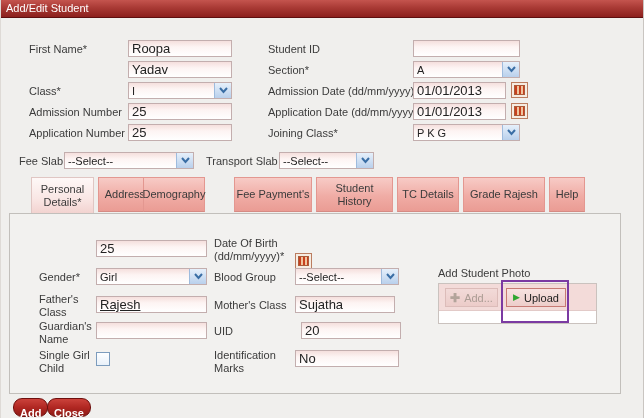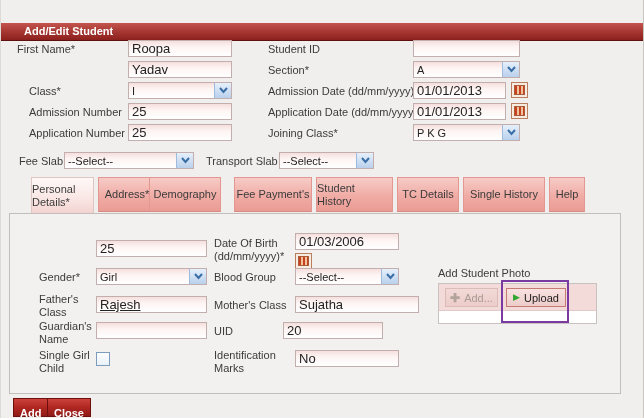--- a/index.html
+++ b/index.html
@@ -15,21 +15,21 @@
   #win {
     position:absolute; inset:0;
     border-right:1px solid #c9c5c1;
     border-left:1px solid #dedad6;
   }
   
   .titlebar {
     position:absolute; left:0; top:0; width:100%; height:18px;
     background:linear-gradient(#c4544e 0%, #a93a35 45%, #8c201d 100%);
     border-bottom:1px solid #5e0f0f;
-    color:#fff; font-weight:bold; line-height:17px; padding-left:23px;margin-top:23px;
+    color:#fff; font-weight:normal; line-height:17px; padding-left:5px;
   }
   
   .lbl { position:absolute; color:#3b3b3b; line-height:13px; }
   .nowrap { white-space:nowrap; }
   
   .tf {
     position:absolute; height:17px;
     border:1px solid #c3aeae;
     background:linear-gradient(#f5dfdd 0%, #fdf4f3 40%, #ffffff 100%);
     font-family:"Liberation Sans", sans-serif; font-size:13px; color:#222;
@@ -60,21 +60,21 @@
     display:block; width:11px; height:10px;
     border:1px solid #a95b3a;
     background:repeating-linear-gradient(90deg,#c8401e 0 2px,#f0c49e 2px 4px);
   }
   
   .tab {
     position:absolute; top:177px; height:35px;
     background:linear-gradient(#f7cbc6 0%, #f0aca5 55%, #ea9c94 100%);
     border:1px solid #e39790; border-bottom:1px solid #d58b84;
     display:flex; align-items:center; justify-content:center;
-    line-height:13px; color:#3b3b3b; cursor:default;
+    text-align:center; line-height:13px; color:#3b3b3b; cursor:default;
   }
   .tab.active {
     background:linear-gradient(#fef8f7 0%, #f9e6e4 60%, #f2d3d0 100%);
     border:1px solid #e0c6c3; border-bottom:none; height:36px;
   }
   
   .panel {
     position:absolute; left:8px; top:213px; width:612px; height:181px;
     border:1px solid #c2bfbb; background:#f2f1ef;
   }
@@ -113,36 +113,36 @@
   
   .cb {
     position:absolute; width:14px; height:14px;
     appearance:none; -webkit-appearance:none;
     border:1px solid #7c9cbd;
     background:linear-gradient(#fdfeff,#e9f1f9);
   }
   
   .btn-red {
     position:absolute; height:19px;
-    border:1px solid #6e0f0d; border-radius:0;
+    border:1px solid #6e0f0d; border-radius:9px;
     background:linear-gradient(#cb423b 0%, #b02722 50%, #8e1a15 100%);
     color:#fff; font-family:"Liberation Sans", sans-serif;
     font-size:11px; font-weight:bold; text-align:center; padding:8px 6px;
   }
 </style>
 </head>
 <body>
 
 <div id="win">
 
   <div class="titlebar">
     <span>Add/Edit Student</span>
   </div>
 
-  <div class="lbl nowrap" style="left:16px;top:43px;width:98px">First Name*</div>
+  <div class="lbl nowrap" style="left:28px;top:43px;width:98px">First Name*</div>
   <input class="tf" style="left: 127px; top: 40px; width: 104px;" value="Roopa">
 
   <input class="tf" style="left: 127px; top: 61px; width: 104px;" value="Yadav">
 
   <div class="lbl nowrap" style="left:28px;top:85px;width:98px">Class*</div>
   <div class="sel" style="left:127px;top:82px;width:104px">
     <span class="sel-txt">I</span>
     <span class="sel-btn">
       <svg width="9" height="7" viewBox="0 0 9 7">
           <path d="M1 1 L4.5 5 L8 1" fill="none" stroke="#3a6ea5" stroke-width="2"></path>
@@ -206,33 +206,32 @@
     <span class="sel-txt">--Select--</span>
     <span class="sel-btn">
       <svg width="9" height="7" viewBox="0 0 9 7">
           <path d="M1 1 L4.5 5 L8 1" fill="none" stroke="#3a6ea5" stroke-width="2"></path>
         </svg>
     </span>
   </div>
 
   <div class="tab active" style="left:30px;width:63px">Personal Details*</div>
   <div class="tab" style="left:97px;width:58px">Address*</div>
-  <div class="tab" style="left:148px;width:72px">Demography</div>
+  <div class="tab" style="left:142px;width:62px">Demography</div>
   <div class="tab" style="left:233px;width:78px">Fee Payment's</div>
   <div class="tab" style="left:396px;width:62px">TC Details</div>
   <div class="tab" style="left:315px;width:77px">Student History</div>
-  <div class="tab" style="left:462px;width:82px">Single History</div>
+  <div class="tab" style="left:462px;width:82px">Grade Rajesh</div>
   <div class="tab" style="left:548px;width:36px">Help</div>
 
   <div class="panel"></div>
 
   <input class="tf" style="left: 95px; top: 240px; width: 111px;" value="25">
 
   <div class="lbl" style="left:213px;top:237px;width:82px">Date Of Birth (dd/mm/yyyy)*</div>
-  <input class="tf" style="left: 294px; top: 233px; width: 104px;" value="01/03/2006">
   <button class="cal" style="left:294px;top:253px">
       <span class="cal-grid"></span>
     </button>
 
   <div class="lbl nowrap" style="left:38px;top:271px">Gender*</div>
   <div class="sel" style="left:95px;top:268px;width:111px">
     <span class="sel-txt">Girl</span>
     <span class="sel-btn">
       <svg width="9" height="7" viewBox="0 0 9 7">
           <path d="M1 1 L4.5 5 L8 1" fill="none" stroke="#3a6ea5" stroke-width="2"></path>
@@ -247,27 +246,27 @@
       <svg width="9" height="7" viewBox="0 0 9 7">
           <path d="M1 1 L4.5 5 L8 1" fill="none" stroke="#3a6ea5" stroke-width="2"></path>
         </svg>
     </span>
   </div>
 
   <div class="lbl" style="left:38px;top:293px;width:56px">Father's Class</div>
   <input class="tf" style="left: 95px; top: 296px; width: 111px; text-decoration: underline;" value="Rajesh">
 
   <div class="lbl nowrap" style="left:213px;top:299px">Mother's Class</div>
-  <input class="tf" style="left: 294px; top: 296px; width: 124px;" value="Sujatha">
+  <input class="tf" style="left: 294px; top: 296px; width: 100px;" value="Sujatha">
 
   <div class="lbl" style="left:38px;top:320px;width:64px">Guardian's Name</div>
   <input class="tf" style="left: 95px; top: 322px; width: 111px;" value="">
 
   <div class="lbl nowrap" style="left:213px;top:325px">UID</div>
-  <input class="tf" style="left: 282px; top: 322px; width: 100px;" value="20">
+  <input class="tf" style="left: 300px; top: 322px; width: 100px;" value="20">
 
   <div class="lbl" style="left:38px;top:349px;width:62px">Single Girl Child</div>
   <input type="checkbox" class="cb" style="left: 95px; top: 352px;">
 
   <div class="lbl" style="left:213px;top:349px;width:78px">Identification Marks</div>
   <input class="tf" style="left: 294px; top: 350px; width: 104px;" value="No">
 
   <div class="lbl nowrap" style="left:437px;top:267px">Add Student Photo</div>
   <div class="photo-panel">
     <div class="photo-toolbar">

